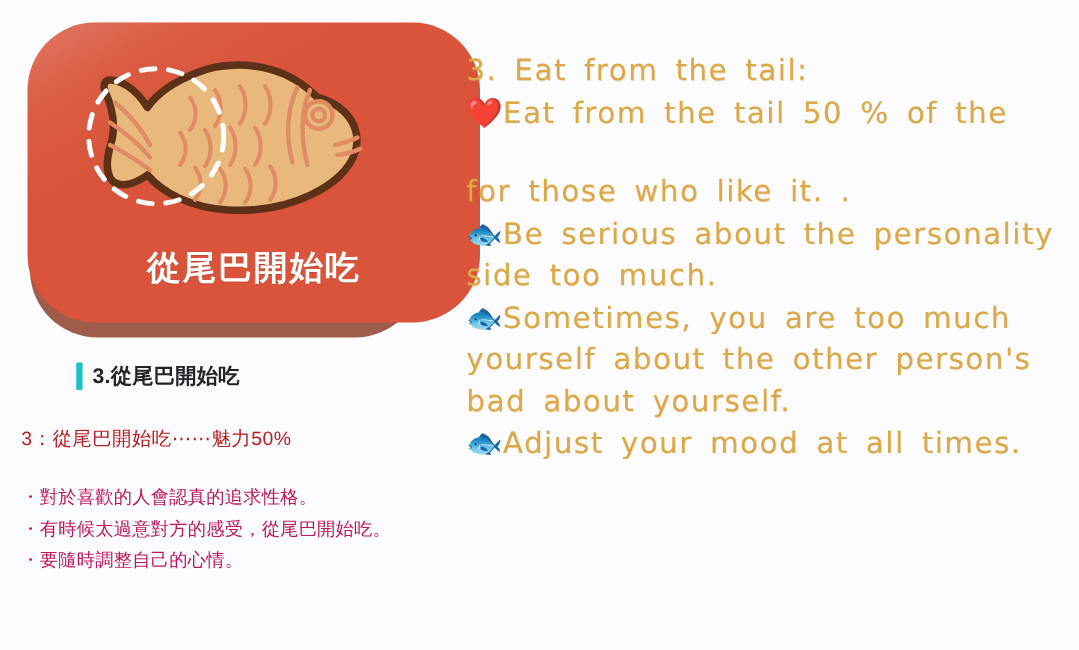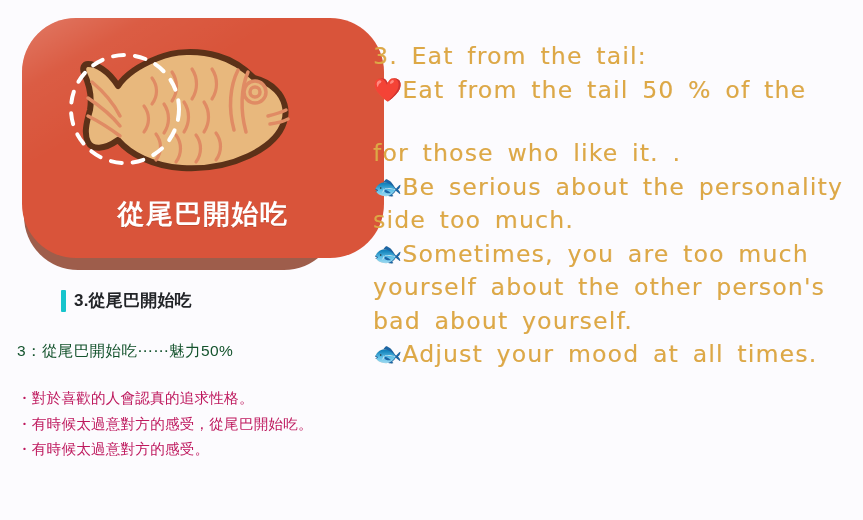--- a/index.html
+++ b/index.html
@@ -110,21 +110,21 @@
     color: #222428;
     font-family: "Liberation Sans", "DejaVu Sans", sans-serif;
     letter-spacing: 0.2px;
   }
 
   .lead-line {
     position: absolute;
     left: 17px;
     top: 341px;
     font-size: 15.5px;
-    color: #14532d;
+    color: #b91c1c;
     font-family: "Liberation Sans", "DejaVu Sans", sans-serif;
     letter-spacing: 0.4px;
   }
 
   .bullet-list {
     position: absolute;
     left: 17px;
     top: 386px;
     width: 340px;
   }
@@ -246,21 +246,21 @@
     <div class="heading-row">
       <div class="heading-bar"></div>
       <div class="heading-text">3.從尾巴開始吃</div>
     </div>
 
     <div class="lead-line">3：從尾巴開始吃⋯⋯魅力50%</div>
 
     <div class="bullet-list">
       <div class="bullet-item">・對於喜歡的人會認真的追求性格。</div>
       <div class="bullet-item">・有時候太過意對方的感受，從尾巴開始吃。</div>
-      <div class="bullet-item">・有時候太過意對方的感受。</div>
+      <div class="bullet-item">・要隨時調整自己的心情。</div>
     </div>
   </div>
 
   <div class="right-col">
     <div class="en-block">
 
       <div class="en-line"><span class="emoji"></span><span>3. Eat from the tail:</span></div>
       <div class="en-line"><span class="emoji">❤️</span><span>Eat from the tail 50 %  of the</span></div>
 
       <div class="en-gap"></div>

